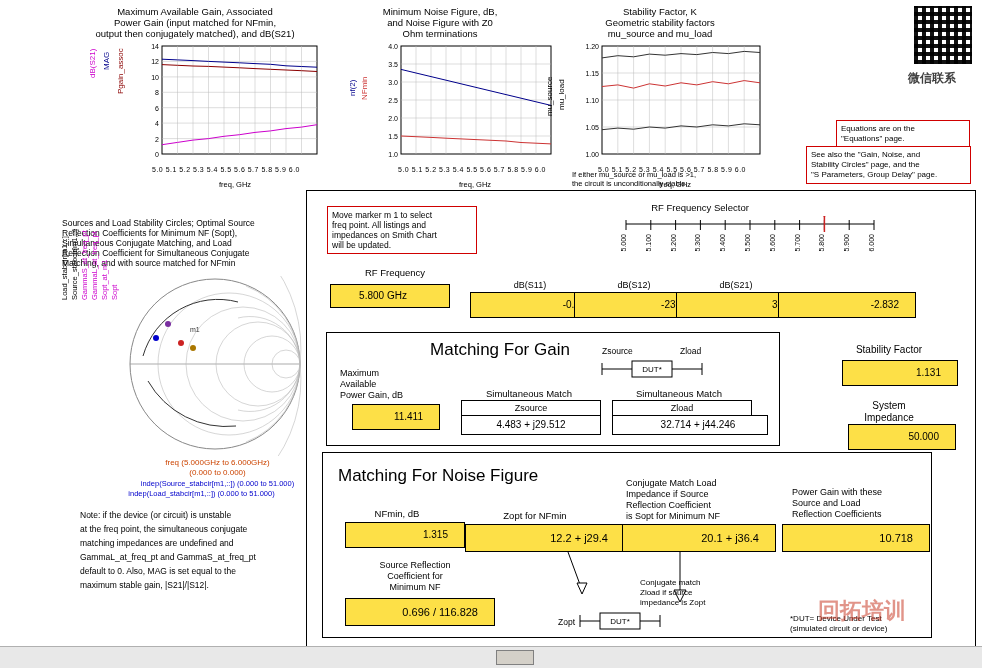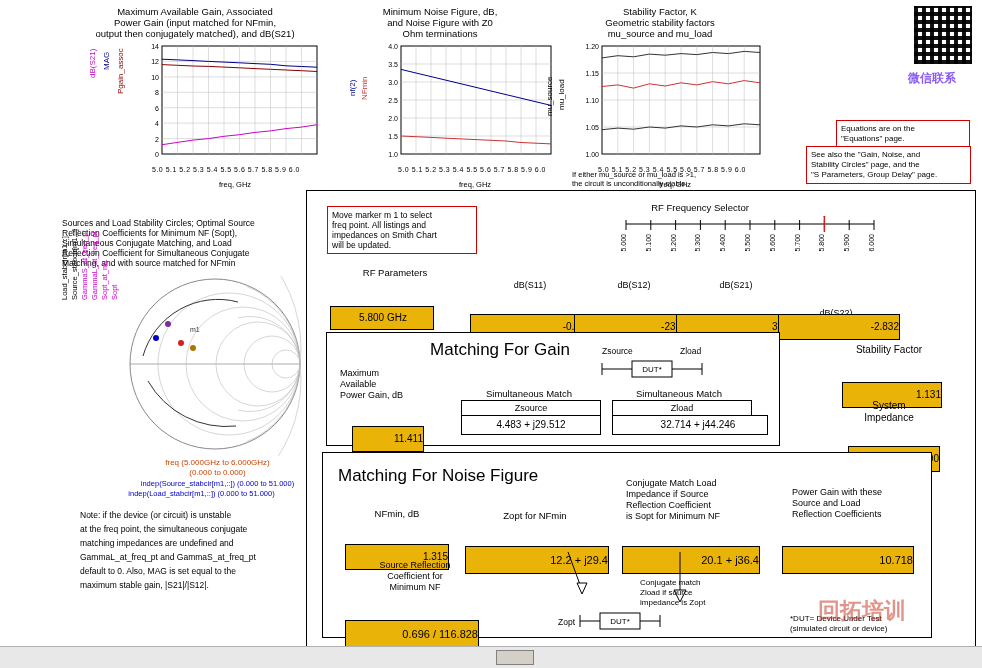--- a/index.html
+++ b/index.html
@@ -10,21 +10,21 @@
     font-size:9px;
     color:#000;
     position:relative;
     overflow:hidden;
   }
   .abs{position:absolute;}
   .ttl{font-size:9.5px;line-height:11px;}
   .ctr{text-align:center;}
   .bx{border:1px solid #000;background:#fff;}
   .redbx{border:1px solid #d00000;background:#fff;}
-  .val{border:1px solid #000;background:#eab308;text-align:right;padding:2px 0 2px 2px;font-size:10px;margin-top:22px;}
+  .val{border:1px solid #000;background:#fde047;text-align:right;padding:2px 16px 2px 2px;font-size:10px;}
   .lbl{font-size:9px;line-height:11px;}
   .axisText{font-size:7.5px;}
   svg{display:block;}
   .bigHdr{font-size:17px;}
   .panel{border:1px solid #000;background:#fff;}
   .watermark{color:#c53b3b;font-weight:bold;}
 </style>
 </head>
 <body>
 
@@ -153,21 +153,21 @@
 <div class="abs redbx" style="left:836px;top:120px;width:124px;padding:3px 4px;font-size:8px;line-height:10px;">
   Equations are on the<br>"Equations" page.
 </div>
 <div class="abs redbx" style="left:806px;top:146px;width:155px;padding:3px 4px;font-size:8px;line-height:10px;">
   See also the "Gain, Noise, and<br>Stability Circles" page, and the<br>"S Parameters, Group Delay" page.
 </div>
 
 <div class="abs" style="left:912px;top:4px;width:58px;height:58px;background:
   repeating-linear-gradient(90deg,#111 0 4px,#fff 4px 8px),
   repeating-linear-gradient(0deg,#111 0 4px,#fff 4px 8px);background-blend-mode:multiply;border:2px solid #fff;"></div>
-<div class="abs watermark" style="left:908px;top:70px;font-size:12px;color:#8b5cf6;">微信联系</div>
+<div class="abs watermark" style="left:908px;top:70px;font-size:12px;color:#404040;">微信联系</div>
 
 <div class="abs lbl" style="left:62px;top:218px;width:240px;line-height:10px;font-size:8.5px;">
   Sources and Load Stability Circles; Optimal Source<br>
   Reflection Coefficients for Minimum NF (Sopt),<br>
   Simultaneous Conjugate Matching, and Load<br>
   Reflection Coefficient for Simultaneous Conjugate<br>
   Matching, and with source matched for NFmin
 </div>
 
 <div class="abs" style="left:118px;top:276px;">
@@ -254,21 +254,21 @@
     <text x="179.6" y="18" transform="rotate(-90 179.6 18)" text-anchor="end">5.700</text>
     <text x="204.4" y="18" transform="rotate(-90 204.4 18)" text-anchor="end">5.800</text>
     <text x="229.2" y="18" transform="rotate(-90 229.2 18)" text-anchor="end">5.900</text>
     <text x="254" y="18" transform="rotate(-90 254 18)" text-anchor="end">6.000</text>
   </g>
   <polygon points="204.4,2 200,-6 208.8,-6" fill="#cc2222"></polygon>
   <line x1="204.4" y1="0" x2="204.4" y2="16" stroke="#cc2222" stroke-width="1.5"></line>
 </svg>
 </div>
 
-<div class="abs ctr" style="left:345px;top:267px;width:100px;font-size:9.5px;">RF Parameters</div>
+<div class="abs ctr" style="left:345px;top:267px;width:100px;font-size:9.5px;">RF Frequency</div>
 <div class="abs val" style="left:330px;top:284px;width:100px;height:18px;line-height:18px;text-align:center;">5.800 GHz</div>
 
 <div class="abs ctr" style="left:490px;top:280px;width:80px;font-size:9px;">dB(S11)</div>
 <div class="abs val" style="left:470px;top:292px;width:118px;height:20px;line-height:20px;">-0.910</div>
 <div class="abs ctr" style="left:594px;top:280px;width:80px;font-size:9px;">dB(S12)</div>
 <div class="abs val" style="left:574px;top:292px;width:118px;height:20px;line-height:20px;">-23.912</div>
 <div class="abs ctr" style="left:696px;top:280px;width:80px;font-size:9px;">dB(S21)</div>
 <div class="abs val" style="left:676px;top:292px;width:118px;height:20px;line-height:20px;">3.313</div>
 <div class="abs ctr" style="left:796px;top:280px;width:80px;font-size:9px;margin-top:28px;">dB(S22)</div>
 <div class="abs val" style="left:778px;top:292px;width:118px;height:20px;line-height:20px;">-2.832</div>

